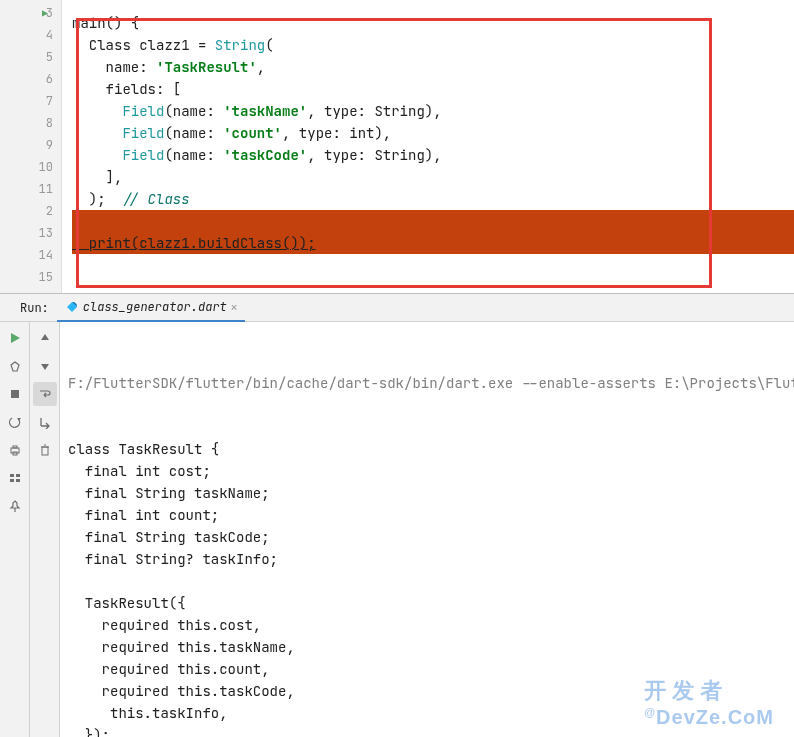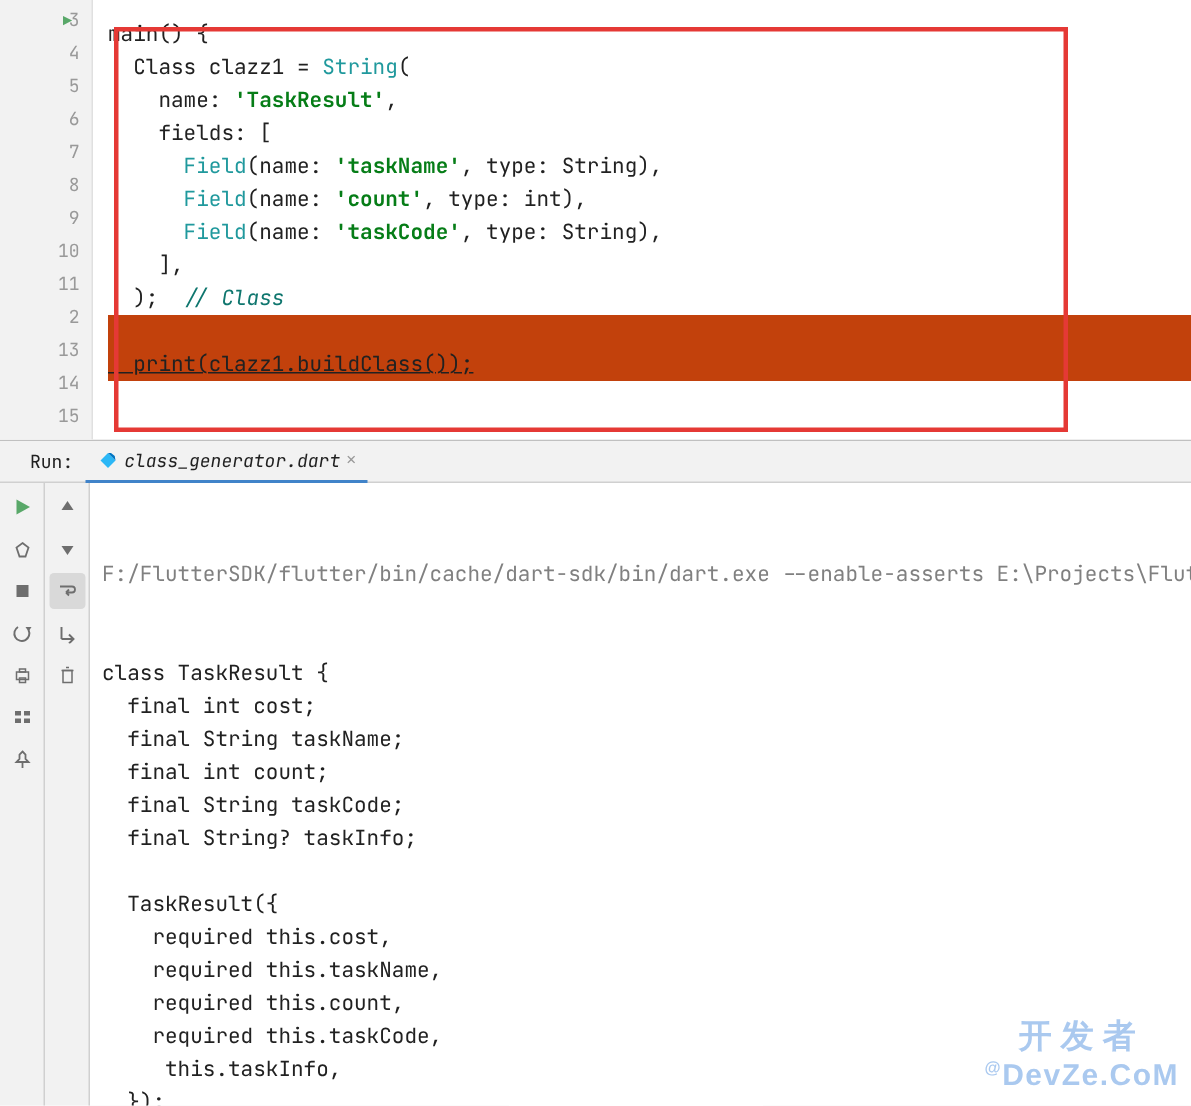--- a/index.html
+++ b/index.html
@@ -154,26 +154,26 @@
       overflow: hidden;
     }
     .console-cmd {
       color: #808080;
     }
     .console-out {
       color: #212121;
     }
     .watermark {
       position: absolute;
-      right: 8px;
+      right: 20px;
       bottom: 8px;
       color: #4488dd;
       opacity: 0.45;
       font-family: Arial, sans-serif;
-      text-align: center;
+      text-align: left;
       pointer-events: none;
     }
     .watermark .wm-top {
       font-size: 22px;
       font-weight: bold;
       letter-spacing: 6px;
     }
     .watermark .wm-bot {
       font-size: 20px;
       font-weight: bold;

